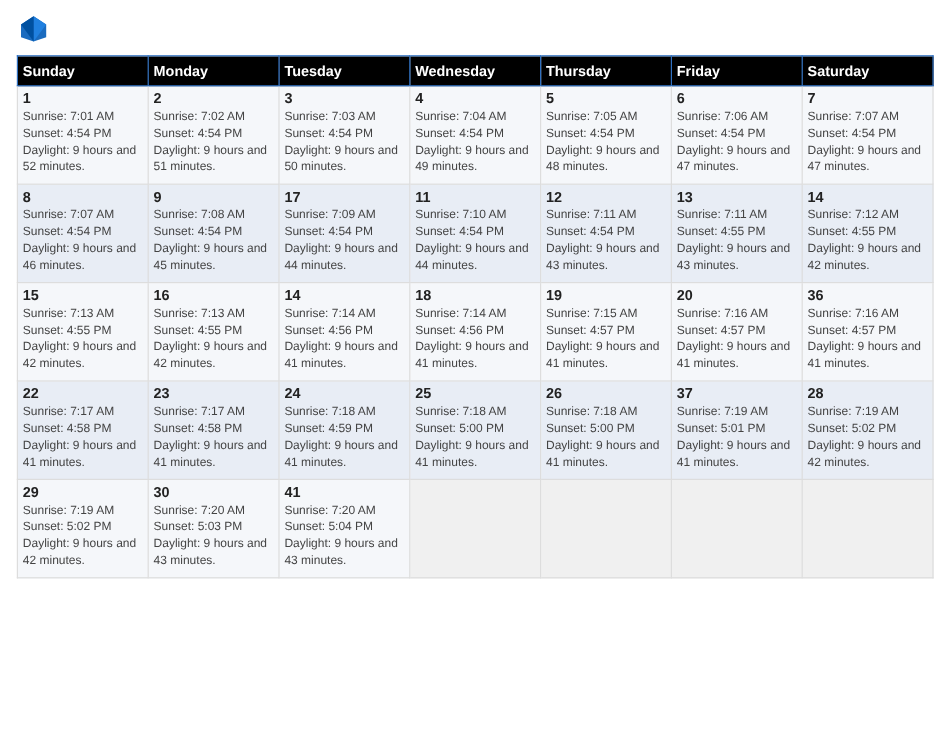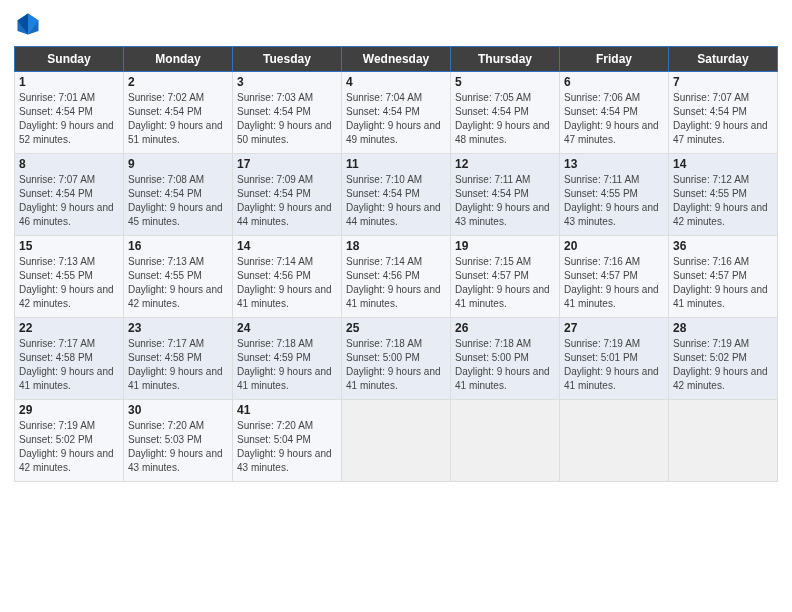--- a/index.html
+++ b/index.html
@@ -58,26 +58,26 @@
     .location {
       font-size: 14px;
       color: #444;
     }
     table {
       width: 100%;
       border-collapse: collapse;
       table-layout: fixed;
     }
     thead tr th {
-      background: #404040;
+      background: #000000;
       color: #fff;
       font-size: 12px;
       font-weight: bold;
       padding: 5px 4px;
-      text-align: center;
+      text-align: left;
       border: 1px solid #3070c0;
       margin-top: 16px;
     }
     tbody tr td {
       vertical-align: top;
       font-size: 9.5px;
       color: #333;
       padding: 3px 4px;
       border: 1px solid #ddd;
       height: 82px;
@@ -165,21 +165,21 @@
           <td><span class="day-num">19</span><span class="day-info">Sunrise: 7:15 AM<br>Sunset: 4:57 PM<br>Daylight: 9 hours and 41 minutes.</span></td>
           <td><span class="day-num">20</span><span class="day-info">Sunrise: 7:16 AM<br>Sunset: 4:57 PM<br>Daylight: 9 hours and 41 minutes.</span></td>
           <td><span class="day-num">36</span><span class="day-info">Sunrise: 7:16 AM<br>Sunset: 4:57 PM<br>Daylight: 9 hours and 41 minutes.</span></td>
         </tr>
         <tr>
           <td><span class="day-num">22</span><span class="day-info">Sunrise: 7:17 AM<br>Sunset: 4:58 PM<br>Daylight: 9 hours and 41 minutes.</span></td>
           <td><span class="day-num">23</span><span class="day-info">Sunrise: 7:17 AM<br>Sunset: 4:58 PM<br>Daylight: 9 hours and 41 minutes.</span></td>
           <td><span class="day-num">24</span><span class="day-info">Sunrise: 7:18 AM<br>Sunset: 4:59 PM<br>Daylight: 9 hours and 41 minutes.</span></td>
           <td><span class="day-num">25</span><span class="day-info">Sunrise: 7:18 AM<br>Sunset: 5:00 PM<br>Daylight: 9 hours and 41 minutes.</span></td>
           <td><span class="day-num">26</span><span class="day-info">Sunrise: 7:18 AM<br>Sunset: 5:00 PM<br>Daylight: 9 hours and 41 minutes.</span></td>
-          <td><span class="day-num">27</span><span class="day-info">Sunrise: 7:19 AM<br>Sunset: 5:01 PM<br>Daylight: 9 hours and 41 minutes.</span></td>
+          <td><span class="day-num">37</span><span class="day-info">Sunrise: 7:19 AM<br>Sunset: 5:01 PM<br>Daylight: 9 hours and 41 minutes.</span></td>
           <td><span class="day-num">28</span><span class="day-info">Sunrise: 7:19 AM<br>Sunset: 5:02 PM<br>Daylight: 9 hours and 42 minutes.</span></td>
         </tr>
         <tr>
           <td><span class="day-num">29</span><span class="day-info">Sunrise: 7:19 AM<br>Sunset: 5:02 PM<br>Daylight: 9 hours and 42 minutes.</span></td>
           <td><span class="day-num">30</span><span class="day-info">Sunrise: 7:20 AM<br>Sunset: 5:03 PM<br>Daylight: 9 hours and 43 minutes.</span></td>
           <td><span class="day-num">41</span><span class="day-info">Sunrise: 7:20 AM<br>Sunset: 5:04 PM<br>Daylight: 9 hours and 43 minutes.</span></td>
           <td class="empty"></td>
           <td class="empty"></td>
           <td class="empty"></td>
           <td class="empty"></td>

